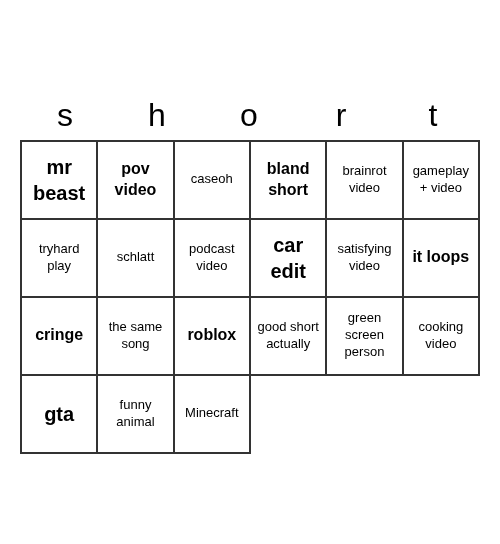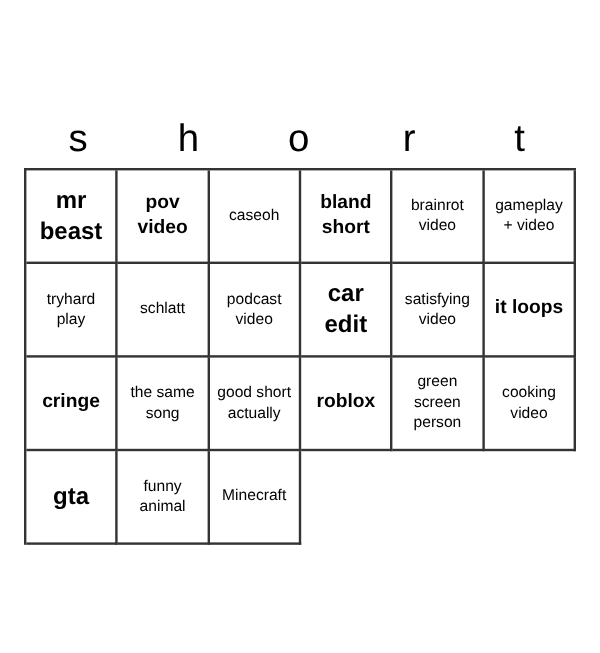--- a/index.html
+++ b/index.html
@@ -104,25 +104,25 @@
       </div>
       <div class="bingo-cell medium-text">
         <span>it loops</span>
       </div>
       <div class="bingo-cell medium-text">
         <span>cringe</span>
       </div>
       <div class="bingo-cell">
         <span>the same song</span>
       </div>
+      <div class="bingo-cell medium-text">
+        <span>roblox</span>
+      </div>
       <div class="bingo-cell">
         <span>good short actually</span>
-      </div>
-      <div class="bingo-cell medium-text">
-        <span>roblox</span>
       </div>
       <div class="bingo-cell">
         <span>green screen person</span>
       </div>
       <div class="bingo-cell">
         <span>cooking video</span>
       </div>
       <div class="bingo-cell large-text">
         <span>gta</span>
       </div>

